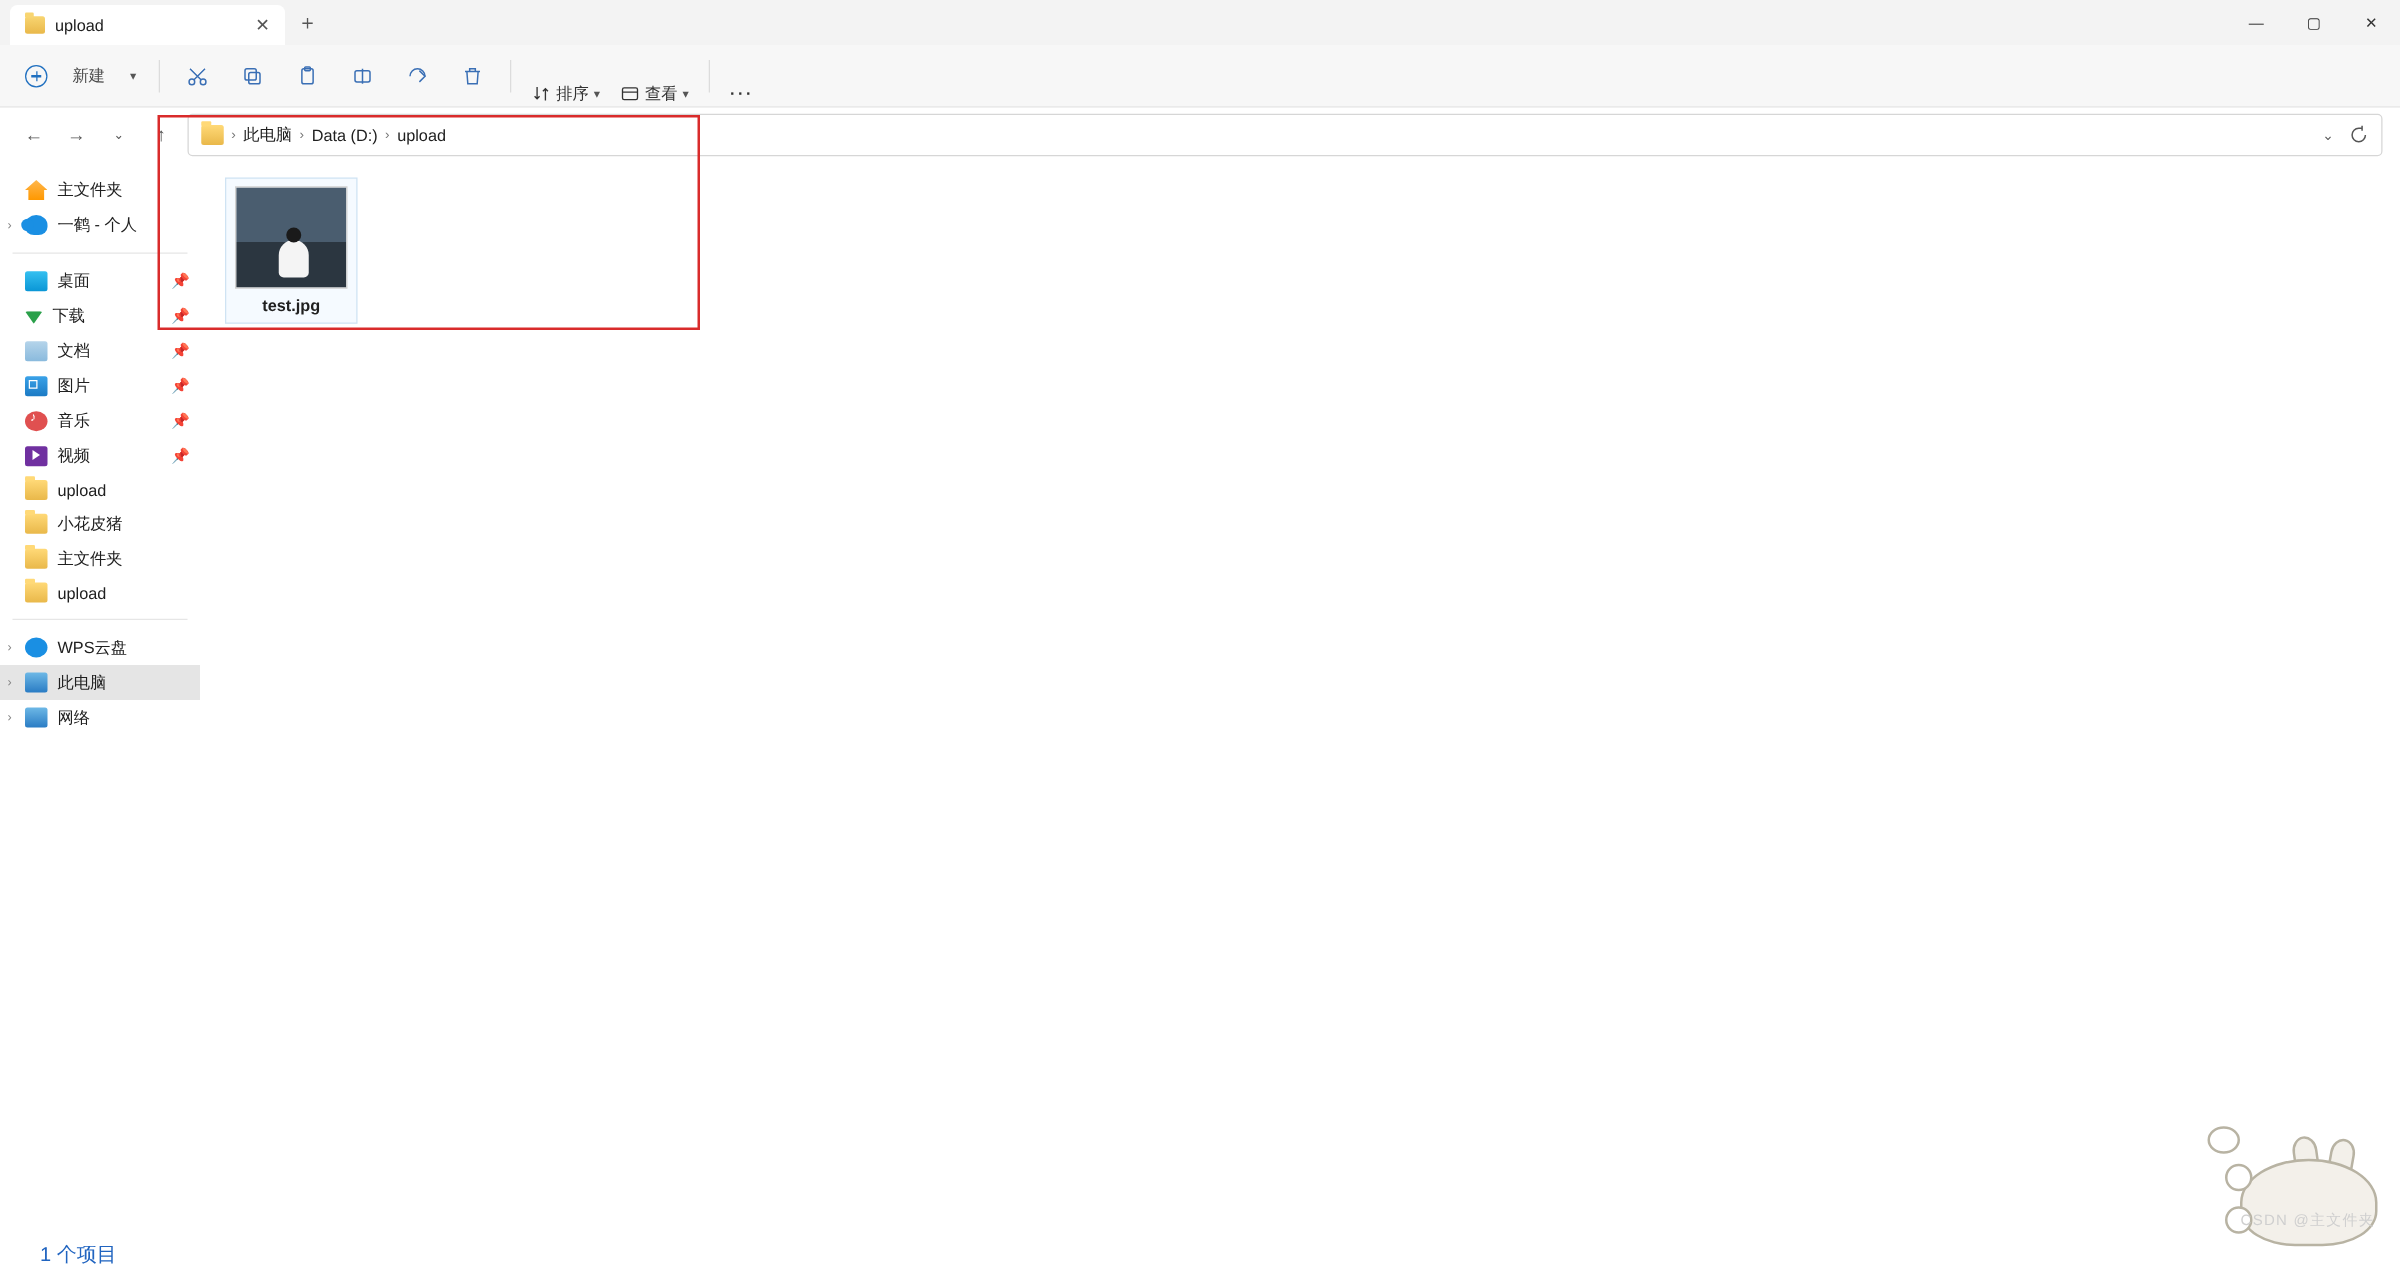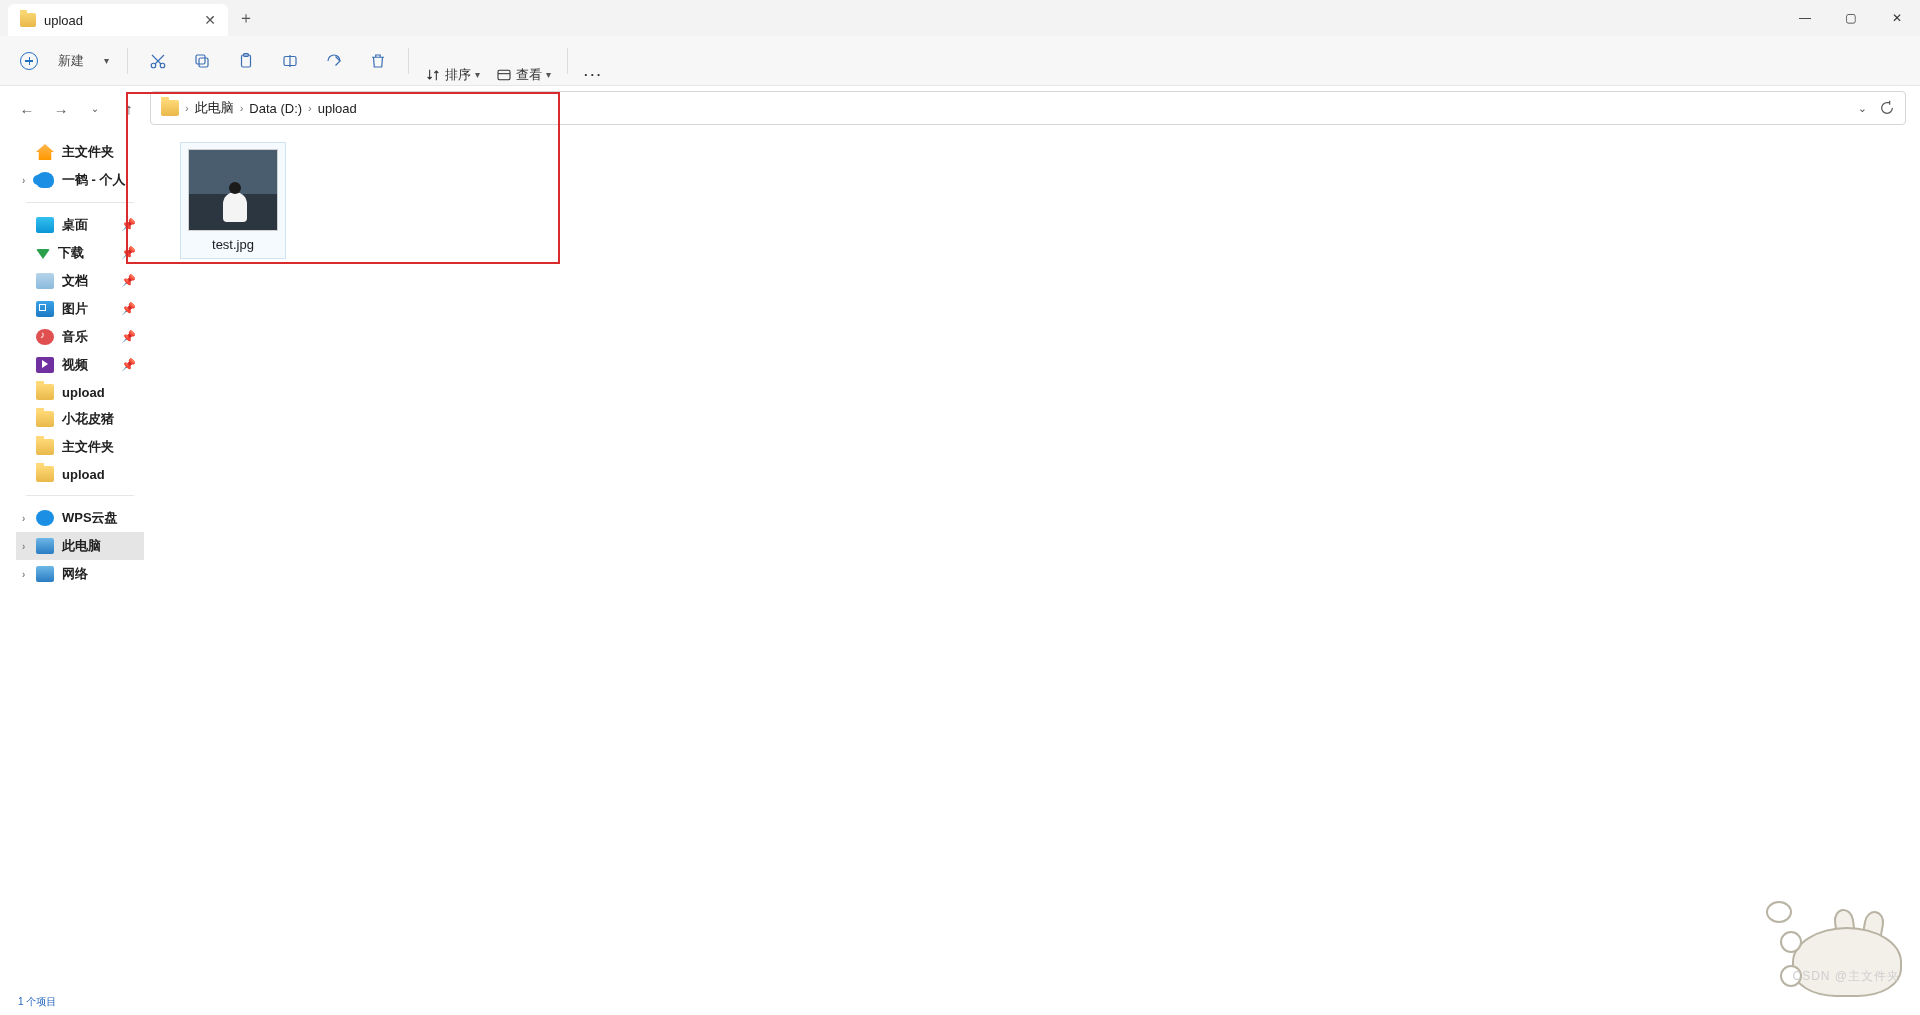--- a/index.html
+++ b/index.html
@@ -35,21 +35,21 @@
   .nav-arrow { width:26px; text-align:center; color:#555; font-size:15px; }
   .addr-box { position:relative; flex:1; height:34px; border:1px solid #d6d6d6; border-radius:4px; display:flex; align-items:center; padding:0 10px; gap:6px; }
   .red-overlay { position:absolute; left:126px; top:92px; width:434px; height:172px; border:2px solid #d92b2b; pointer-events:none; z-index:50;}
   .crumb-sep { color:#777; font-size:11px; }
   .addr-right { margin-left:auto; display:flex; align-items:center; gap:12px; color:#555; }
   .search-box { width:330px; height:34px; border:1px solid #d6d6d6; border-radius:4px; display:flex; align-items:center; padding:0 10px; gap:8px; color:#888; }
   .search-box input { border:none; outline:none; flex:1; font-size:13px; color:#333; background:transparent;}
 
   
   .body { display:flex; height:calc(100% - 36px - 50px - 44px - 26px); }
-  .sidebar { width:160px; padding:8px 16px;font-weight:bold; }
+  .sidebar { width:160px; padding:8px 0; }
   .side-item { display:flex; align-items:center; gap:8px; padding:5px 8px 5px 20px; font-size:13px; }
   .side-item.selected { background:#e5e5e5; }
   .side-item .exp { position:absolute; left:6px; color:#888; font-size:10px;}
   .side-item { position:relative; }
   .pin { margin-left:auto; color:#b3b3b3; font-size:12px; }
   .side-sep { height:1px; background:#e6e6e6; margin:8px 10px; }
 
   
   .ico { width:18px; height:16px; display:inline-block; border-radius:2px; flex:none;}
   .ico-home { background:linear-gradient(#ffb74d,#ff9800); clip-path: polygon(50% 0,100% 50%,85% 50%,85% 100%,15% 100%,15% 50%,0 50%);} 
@@ -64,29 +64,29 @@
   .ico-music::after{content:"♪";position:absolute;color:#fff;font-size:10px;left:4px;top:0;}
   .ico-video { background:#7030a0; position:relative;}
   .ico-video::after{content:"";position:absolute;left:6px;top:3px;border-left:6px solid #fff;border-top:4px solid transparent;border-bottom:4px solid transparent;}
   .ico-folder { background:linear-gradient(#ffd977,#e9b84a); position:relative;}
   .ico-folder::before{content:"";position:absolute;top:-3px;left:0;width:8px;height:4px;background:#ffd977;border-radius:1px;}
   .ico-wps { background:#1a8fe3; border-radius:50%; }
   .ico-pc { background:linear-gradient(#6db8e6,#2a7cc4); }
   .ico-net { background:linear-gradient(#6db8e6,#2a7cc4); }
 
   
-  .content { flex:1; padding:12px 20px; position:relative;}
+  .content { flex:1; padding:12px 20px; position:relative;font-weight:bold;}
   .file-card { width:106px; display:flex; flex-direction:column; align-items:center; gap:6px; padding:6px; border:1px solid #cfe3f3; background:#f5faff;}
   .thumb { width:90px; height:82px; background:linear-gradient(to bottom,#4a5d6f 0%,#4a5d6f 55%,#2b3640 55%,#2b3640 100%); border:1px solid #d0d0d0; position:relative;}
   .thumb .figure { position:absolute; left:34px; bottom:8px; width:24px; height:30px; background:#f4f4f4; border-radius:12px 12px 4px 4px; }
   .thumb .head { position:absolute; left:40px; bottom:36px; width:12px; height:12px; background:#1a1a1a; border-radius:50%; }
   .fname { font-size:13px; }
 
   
-  .status { position:absolute; bottom:0; left:0; right:0; height:26px; display:flex; align-items:center; padding:0 18px; font-size:10px; color:#2064c0; background:#fff;}
+  .status { position:absolute; bottom:0; left:0; right:0; height:26px; display:flex; align-items:flex-end; padding:0 32px; font-size:16px; color:#2064c0; background:#fff;}
 
   
   .watermark { position:absolute; right:20px; bottom:30px; font-size:12px; color:#cfcfcf; letter-spacing:1px;}
   .mascot { position:absolute; right:18px; bottom:18px; width:140px; height:100px; }
   .mascot .body2 { position:absolute; right:0; bottom:0; width:110px; height:70px; background:#f3f0ea; border-radius:50% 50% 40% 40%; border:2px solid #b8b3a3;}
   .mascot .ear1,.mascot .ear2{position:absolute;width:20px;height:24px;background:#f3f0ea;border:2px solid #b8b3a3;border-radius:50% 50% 0 0;}
   .mascot .ear1{right:18px;bottom:62px;transform:rotate(10deg);} .mascot .ear2{right:48px;bottom:64px;transform:rotate(-8deg);}
   .mascot .paw{position:absolute;width:22px;height:22px;background:#fff;border:2px solid #b8b3a3;border-radius:50%;}
   .mascot .p1{right:100px;bottom:10px;} .mascot .p2{right:100px;bottom:44px;}
   .mascot .bubble{position:absolute;right:110px;bottom:74px;width:26px;height:22px;background:#fff;border:2px solid #b8b3a3;border-radius:50%;}

